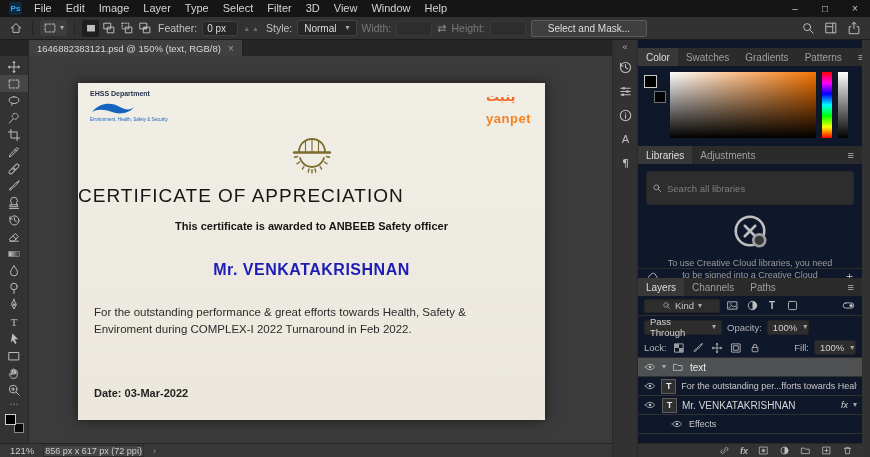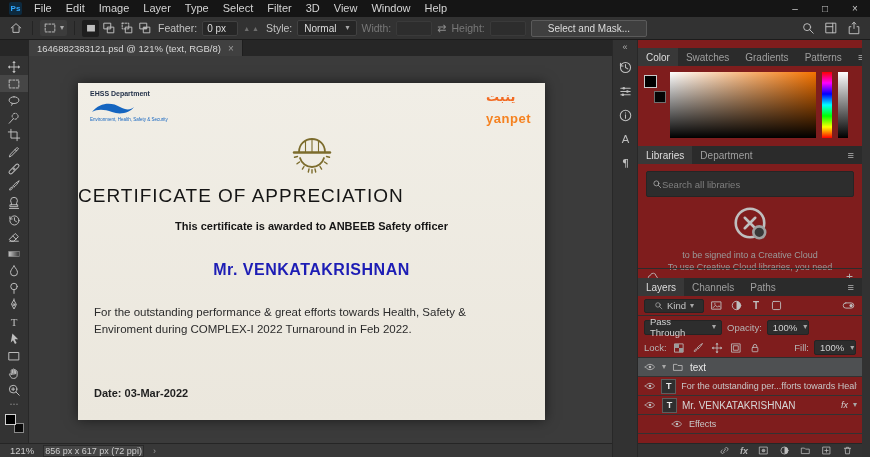--- a/index.html
+++ b/index.html
@@ -94,55 +94,55 @@
 
   
   .dock{position:absolute;top:40px;left:612px;width:26px;bottom:0;background:#323232;
         border-left:1px solid #282828;border-right:1px solid #282828;
         display:flex;flex-direction:column;align-items:center}
   .dock-collapse{height:15px;line-height:15px;font-size:9px;color:#ababab}
   .dock-ico{width:24px;height:24px;display:flex;align-items:center;justify-content:center}
   .dock-ico svg{width:15px;height:15px}
 
   
-  .panels{position:absolute;top:40px;left:638px;width:224px;bottom:0;background:#7f1d1d}
+  .panels{position:absolute;top:40px;left:638px;width:224px;bottom:0;background:#0f172a}
   .right-edge{position:absolute;top:40px;left:862px;right:0;bottom:0;background:#323232}
   .panel-tabs{height:18px;background:#2b2b2b;display:flex;align-items:center;font-size:10px;color:#9f9f9f}
   .ptab{padding:0 8px;height:18px;display:flex;align-items:center}
   .ptab.active{background:#383838;color:#dedede}
   .pmenu{margin-left:auto;padding:0 8px;color:#b5b5b5;font-size:11px}
 
   .color-section{position:absolute;top:8px;left:0;right:0;height:98px}
   .color-body{position:relative;height:80px}
   .fgbg-panel{position:absolute;left:6px;top:9px;width:24px;height:28px}
   .fgbg-panel .bg2{position:absolute;right:2px;bottom:0;width:12px;height:12px;background:#050505;border:1px solid #6f6f6f}
   .fgbg-panel .fg2{position:absolute;left:0;top:0;width:13px;height:13px;background:#000;border:1px solid #c9c9c9}
   .sat-box{position:absolute;left:32px;top:6px;right:46px;height:66px;
            background:linear-gradient(to top,#000,rgba(0,0,0,0)),linear-gradient(to right,#fff,#f57300)}
   .hue-bar{position:absolute;right:30px;top:6px;width:10px;height:66px;
            background:linear-gradient(to bottom,#f00,#f0f,#00f,#0ff,#0f0,#ff0,#f00)}
   .lum-bar{position:absolute;right:14px;top:6px;width:10px;height:66px;
            background:linear-gradient(to bottom,#fff,#000)}
 
   .lib-section{position:absolute;top:106px;left:0;right:0;height:132px}
   .lib-body{position:relative;height:114px}
-  .lib-search{margin:7px 8px 0;height:26px;background:#2d2d2d;border:1px solid #252525;border-radius:2px;
-              display:flex;align-items:center;padding:0 5px;font-size:9.5px;color:#7f7f7f}
+  .lib-search{margin:7px 8px 0;height:34px;background:#2d2d2d;border:1px solid #252525;border-radius:2px;
+              display:flex;align-items:center;gap:5px;padding:0 5px;font-size:9.5px;color:#7f7f7f}
   .lib-search svg{width:10px;height:10px}
   .cc-logo{display:flex;justify-content:center;margin-top:7px}
   .cc-msg{text-align:center;font-size:9px;color:#9b9b9b;line-height:1.35;margin-top:7px}
   .lib-footer{position:absolute;bottom:0;left:0;right:0;height:17px;border-top:1px solid #2c2c2c;
               display:flex;align-items:center;padding:0 9px}
   .lib-footer svg{width:12px;height:12px}
   .plus{margin-left:auto;font-size:12px;color:#b5b5b5}
 
   .layers-section{position:absolute;top:238px;left:0;right:0;bottom:0;display:flex;flex-direction:column}
   .filter-row{height:20px;display:flex;align-items:center;gap:4px;padding:0 6px;border-bottom:1px solid #2e2e2e}
   .kind-box{height:14px;background:#2d2d2d;border:1px solid #242424;border-radius:2px;
-            display:flex;align-items:center;gap:4px;padding:0 9px;font-size:9.5px;color:#c5c5c5}
+            display:flex;align-items:center;gap:4px;padding:0 17px;font-size:9.5px;color:#c5c5c5}
   .kind-box svg{width:9px;height:9px}
   .f-ico{width:16px;height:16px;display:flex;align-items:center;justify-content:center;color:#c0c0c0;
          font-size:10px;font-weight:bold}
   .f-ico svg{width:13px;height:13px}
   .blend-row{height:22px;display:flex;align-items:center;gap:5px;padding:0 6px}
   .lbl{font-size:9.5px;color:#b5b5b5}
   .dd{height:15px;background:#2d2d2d;border:1px solid #242424;border-radius:2px;display:flex;
       align-items:center;gap:6px;padding:0 5px;font-size:9.5px;color:#d2d2d2}
   .dd.blend{width:78px;justify-content:space-between}
   .dd.small{width:42px;justify-content:space-between}
@@ -267,21 +267,21 @@
       </span>
     <span class="ob-icon">
         <svg viewBox="0 0 16 16" width="14" height="14" fill="none" stroke="#bfbfbf" stroke-width="1.1" stroke-linecap="round" stroke-linejoin="round">
           <path d="M8 1.5v7M5.8 3.5L8 1.5l2.2 2M4.5 6.5h-2v8h11v-8h-2"></path>
         </svg>
       </span>
   </div>
 
   <div class="tabbar">
     <div class="doc-tab">
-      <span>1646882383121.psd @ 121% (text, RGB/8)</span>
+      <span>1646882383121.psd @ 150% (text, RGB/8)</span>
       <span class="tab-close">×</span>
     </div>
   </div>
 
   <div class="toolbar">
     <div id="tool-list">
         <div class="tool">
           <svg viewBox="0 0 16 16" width="14" height="14" fill="none" stroke="#bfbfbf" stroke-width="1.1" stroke-linecap="round" stroke-linejoin="round">
             <path d="M8 2.2v11.6M2.2 8h11.6"></path>
             <path d="M8 1l-2 2.4h4zM8 15l-2-2.4h4zM1 8l2.4-2v4zM15 8l-2.4-2v4z" fill="#bfbfbf" stroke="none"></path>
@@ -500,43 +500,43 @@
         </div>
         <div class="sat-box"></div>
         <div class="hue-bar"></div>
         <div class="lum-bar"></div>
       </div>
     </div>
 
     <div class="lib-section">
       <div class="panel-tabs">
         <span class="ptab active">Libraries</span>
-        <span class="ptab">Department</span>
+        <span class="ptab">Adjustments</span>
         <span class="pmenu">≡</span>
       </div>
       <div class="lib-body">
         <div class="lib-search">
           <span>
               <svg viewBox="0 0 16 16" width="14" height="14" fill="none" stroke="#bfbfbf" stroke-width="1.1" stroke-linecap="round" stroke-linejoin="round">
                 <circle cx="7" cy="7" r="4"></circle>
                 <path d="M10 10l4 4"></path>
               </svg>
             </span>
           <span>Search all libraries</span>
         </div>
         <div class="cc-logo">
             <svg viewBox="0 0 16 16" width="38" height="38" fill="none" stroke="#bfbfbf" stroke-width="1.1" stroke-linecap="round" stroke-linejoin="round">
               <circle cx="8" cy="8" r="6"></circle>
               <path d="M5.8 5.8l4.4 4.4M10.2 5.8l-4.4 4.4"></path>
               <circle cx="11.9" cy="11.9" r="2.5" fill="#383838" stroke="#9f9f9f"></circle>
             </svg>
           </div>
         <div class="cc-msg">
+          <div>To use Creative Cloud libraries, you need</div>
           <div>to be signed into a Creative Cloud</div>
-          <div>To use Creative Cloud libraries, you need</div>
         </div>
         <div class="lib-footer">
           <span>
               <svg viewBox="0 0 16 16" width="14" height="14" fill="none" stroke="#bfbfbf" stroke-width="1.1" stroke-linecap="round" stroke-linejoin="round">
                 <path d="M4.8 11.5a2.8 2.8 0 01-.3-5.6A3.8 3.8 0 0112 6.8a2.4 2.4 0 01-.4 4.7z"></path>
               </svg>
             </span>
           <span class="plus">+</span>
         </div>
       </div>

